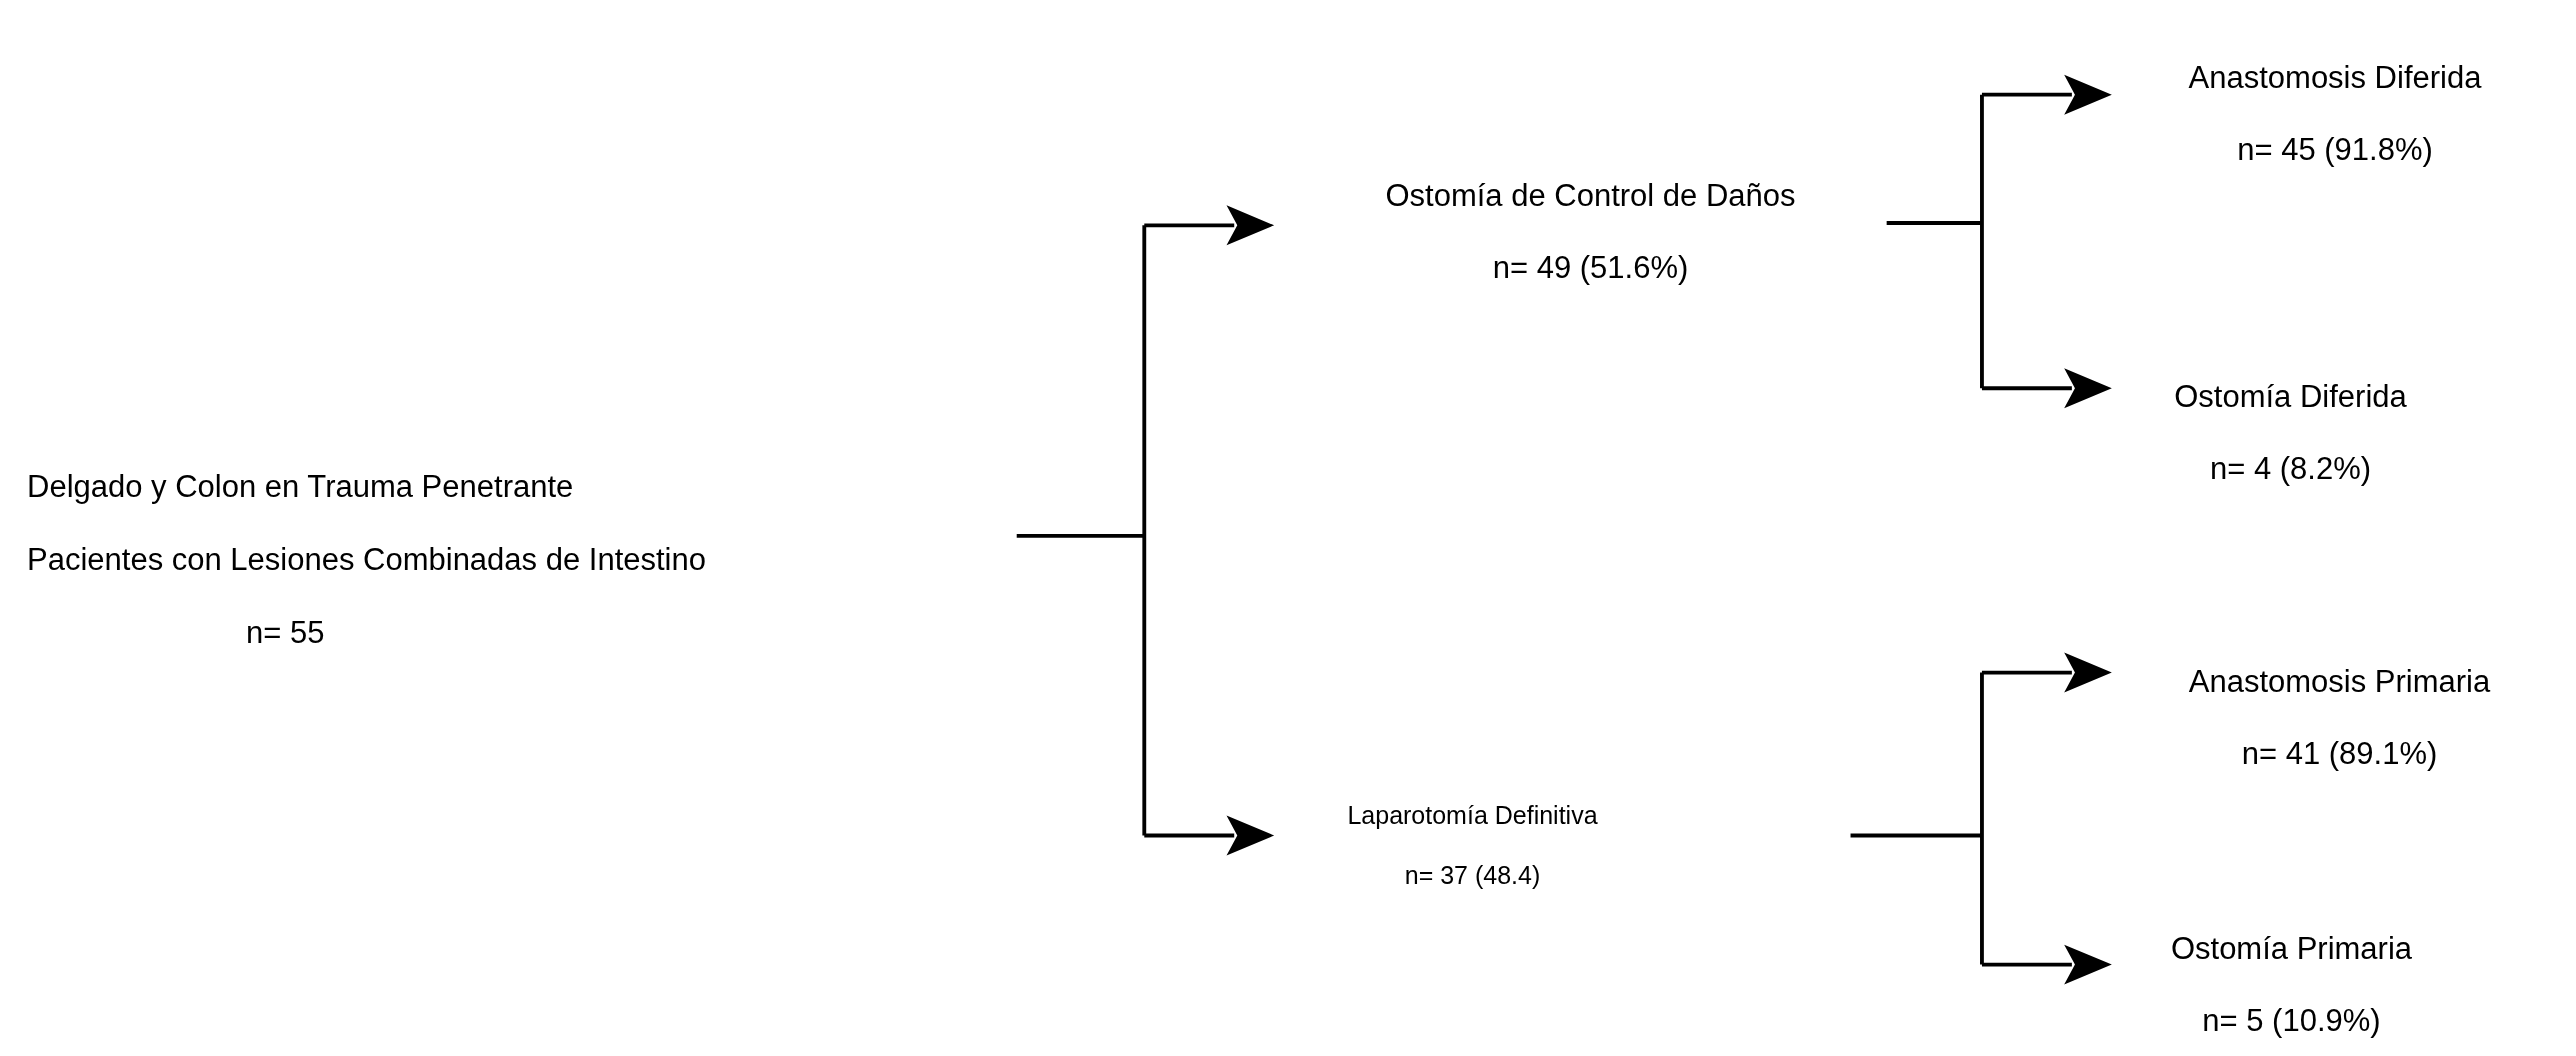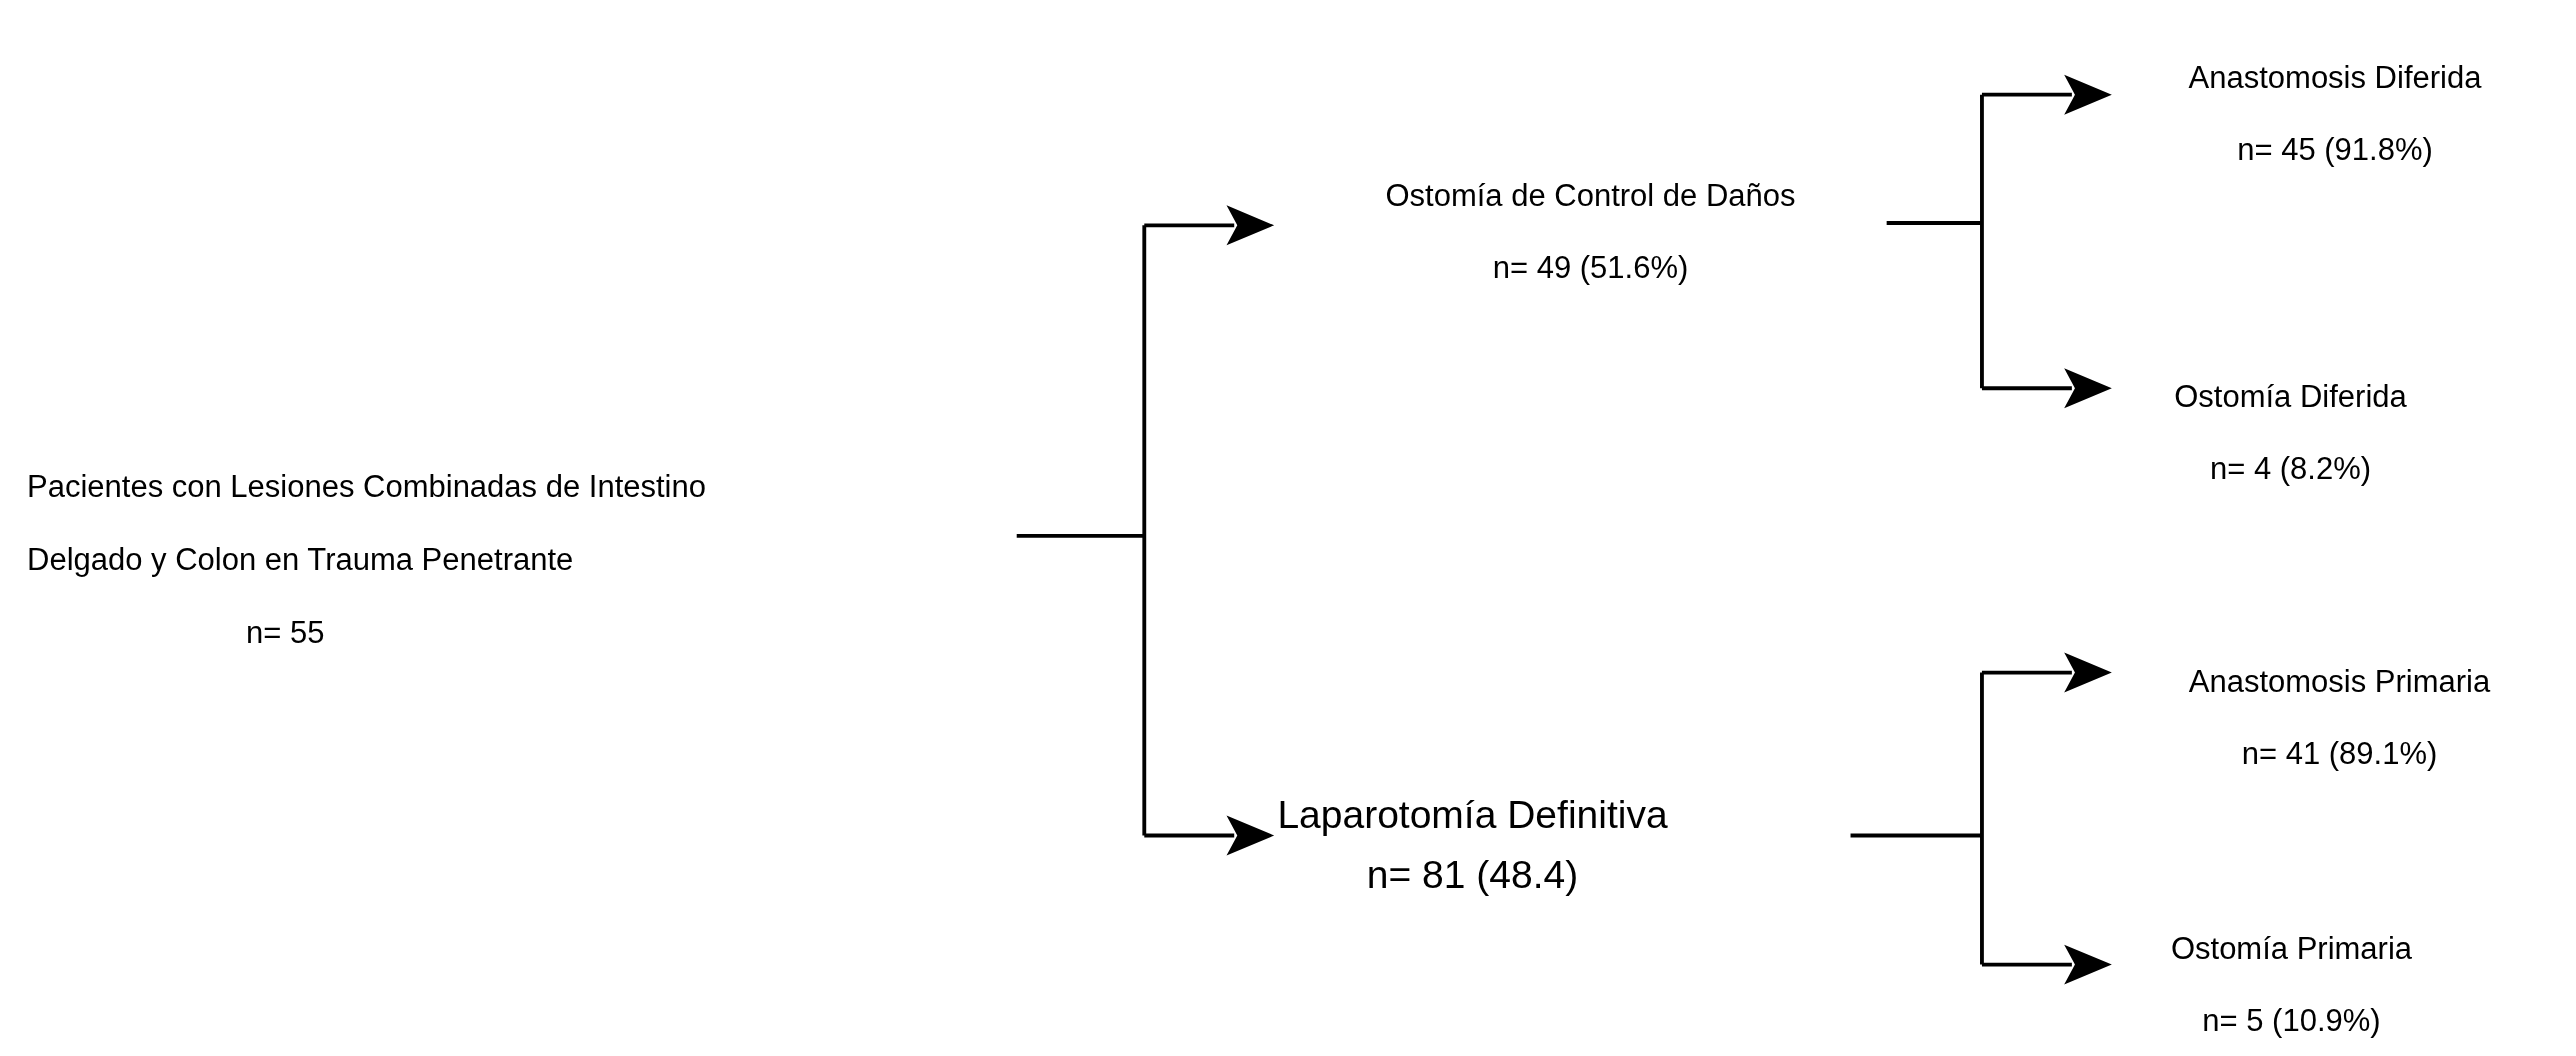--- a/index.html
+++ b/index.html
@@ -31,21 +31,21 @@
     top: 450px;
     text-align: left;
     line-height: 73px;
   }
   .node-root .count {
     margin-left: 219px;
   }
   .node-damage-control   { left: 1306px; top: 160px;  width: 569px; }
   .node-anast-diferida   { left: 2110px; top: 42px;   width: 450px; }
   .node-ostomia-diferida { left: 2110px; top: 361px;  width: 361px; }
-  .node-laparotomia      { left: 1276px; top: 785px; width: 393px; font-size: 39px; line-height: 60px; }
+  .node-laparotomia      { left: 1276px; top: 785px; width: 393px; font-size: 25px; line-height: 60px; }
   .node-anast-primaria   { left: 2112px; top: 646px;  width: 455px; }
   .node-ostomia-primaria { left: 2109px; top: 913px; width: 365px; }
   svg.connectors {
     position: absolute;
     left: 0;
     top: 0;
   }
   svg.connectors path {
     stroke: #000000;
     stroke-width: 5;
@@ -73,43 +73,43 @@
       <polygon points="2748,505 2686,479 2700,505 2686,531"></polygon>
     </g>
     <g>
       <path d="M2408,1087 H2579 M2579,875 V1255 M2579,875 H2696 M2579,1255 H2696"></path>
       <polygon points="2748,875 2686,849 2700,875 2686,901"></polygon>
       <polygon points="2748,1255 2686,1229 2700,1255 2686,1281"></polygon>
     </g>
   </svg>
 
   <div class="node node-root">
+    <div>Delgado y Colon en Trauma Penetrante</div>
     <div>Pacientes con Lesiones Combinadas de Intestino</div>
-    <div>Delgado y Colon en Trauma Penetrante</div>
     <div class="count">n= 55</div>
   </div>
 
   <div class="node node-damage-control">
     <div>Ostomía de Control de Daños</div>
     <div class="count">n= 49 (51.6%)</div>
   </div>
 
   <div class="node node-anast-diferida">
     <div>Anastomosis Diferida</div>
     <div class="count">n= 45 (91.8%)</div>
   </div>
 
   <div class="node node-ostomia-diferida">
     <div>Ostomía Diferida</div>
     <div class="count">n= 4 (8.2%)</div>
   </div>
 
   <div class="node node-laparotomia">
     <div>Laparotomía Definitiva</div>
-    <div class="count">n= 81 (48.4)</div>
+    <div class="count">n= 37 (48.4)</div>
   </div>
 
   <div class="node node-anast-primaria">
     <div>Anastomosis Primaria</div>
     <div class="count">n= 41 (89.1%)</div>
   </div>
 
   <div class="node node-ostomia-primaria">
     <div>Ostomía Primaria</div>
     <div class="count">n= 5 (10.9%)</div>

